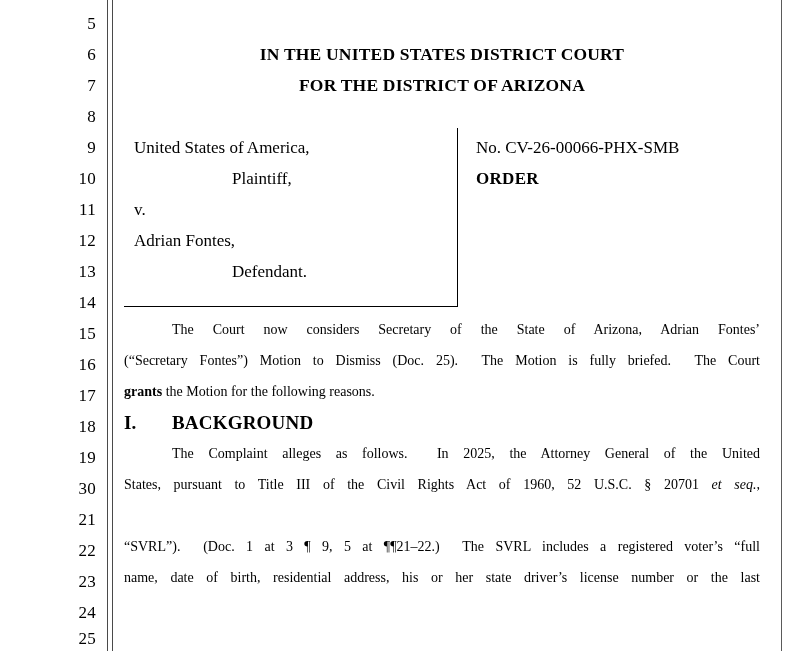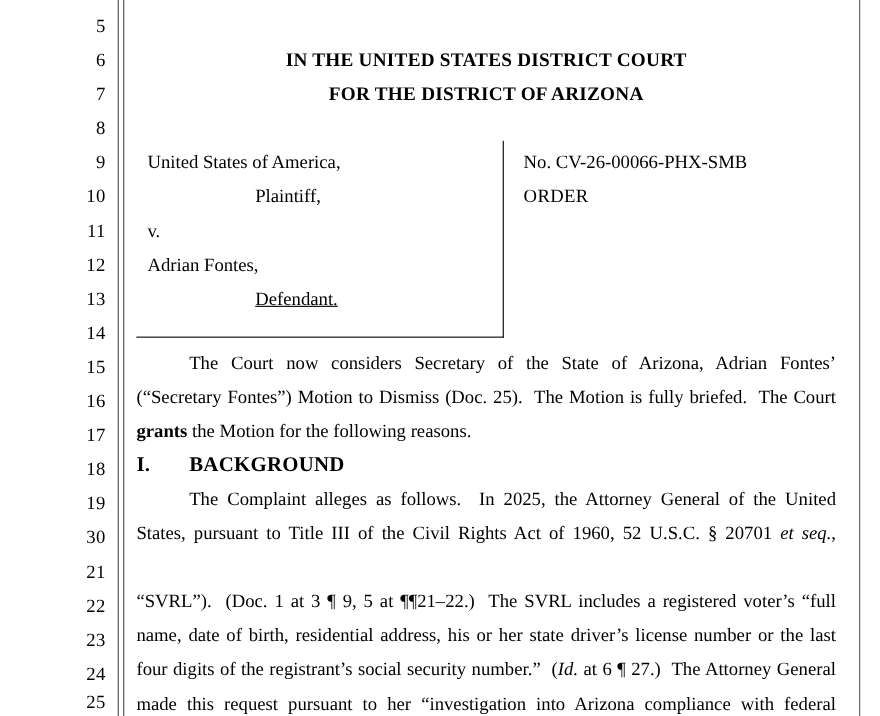--- a/index.html
+++ b/index.html
@@ -100,21 +100,21 @@
     position: absolute;
     left: 108px;
     font-size: 17px;
     line-height: 20px;
     white-space: nowrap;
   }
   .cap-plaintiff-name { top: 10px; }
   .cap-plaintiff-role { top: 41px; }
   .cap-versus         { top: 72px; }
   .cap-defendant-name { top: 103px; }
-  .cap-defendant-role { top: 134px; text-decoration: underline; }
+  .cap-defendant-role { top: 134px; }
 
   
   .caption-right {
     position: absolute;
     left: 352px;
     top: 128px;
     width: 284px;
   }
   .case-number {
     position: absolute;
@@ -123,30 +123,30 @@
     font-size: 17px;
     line-height: 20px;
     white-space: nowrap;
   }
   .order-label {
     position: absolute;
     top: 41px;
     left: 0;
     font-size: 17px;
     line-height: 20px;
-    font-weight: normal;
+    font-weight: bold;
     letter-spacing: 0.3px;
   }
 
   
   .body-line {
     position: absolute;
     left: 0;
     width: 636px;
-    font-size: 17px;
+    font-size: 14px;
     line-height: 20px;
     text-align: justify;
     text-align-last: justify;
     white-space: pre-wrap;
   }
   .body-line.ragged {
     text-align: center;
     text-align-last: left;
   }
   .body-line.indent {
@@ -225,17 +225,15 @@
     <div class="body-line indent" style="top:320px">The Court now considers Secretary of the State of Arizona, Adrian Fontes’</div>
     <div class="body-line" style="top:351px">(“Secretary Fontes”) Motion to Dismiss (Doc. 25).  The Motion is fully briefed.  The Court</div>
     <div class="body-line ragged" style="top:382px"><b class="strong">grants</b><span> the Motion for the following reasons.</span></div>
 
     <div class="section-heading" style="top:413px"><span class="numeral">I.</span><span>BACKGROUND</span></div>
 
     <div class="body-line indent" style="top:444px">The Complaint alleges as follows.  In 2025, the Attorney General of the United</div>
     <div class="body-line" style="top:475px"><span>States, pursuant to Title III of the Civil Rights Act of 1960, 52 U.S.C. § 20701 </span><i class="ital">et seq.</i><span>,</span></div>
     <div class="body-line" style="top:537px">“SVRL”).  (Doc. 1 at 3 ¶ 9, 5 at ¶¶21–22.)  The SVRL includes a registered voter’s “full</div>
     <div class="body-line" style="top:568px">name, date of birth, residential address, his or her state driver’s license number or the last</div>
-    <div class="body-line" style="top:599px"><span>four digits of the registrant’s social security number.”  (</span><i class="ital">Id.</i><span> at 6 ¶ 27.)  The Attorney General</span></div>
-    <div class="body-line" style="top:630px">made this request pursuant to her “investigation into Arizona compliance with federal</div>
 
   </div>
 </div>
 
 </body></html>

